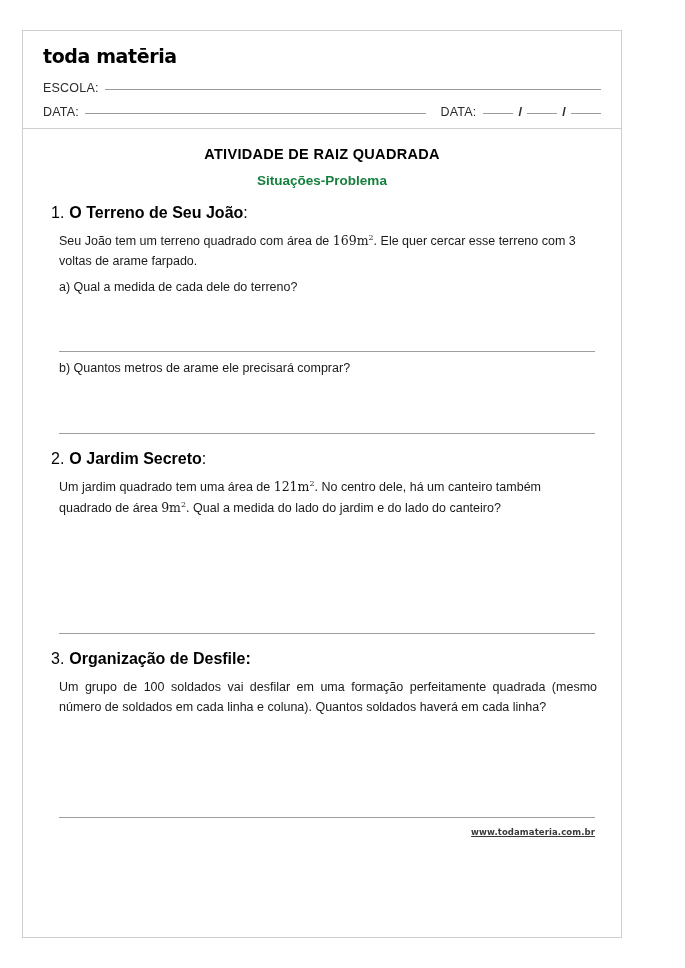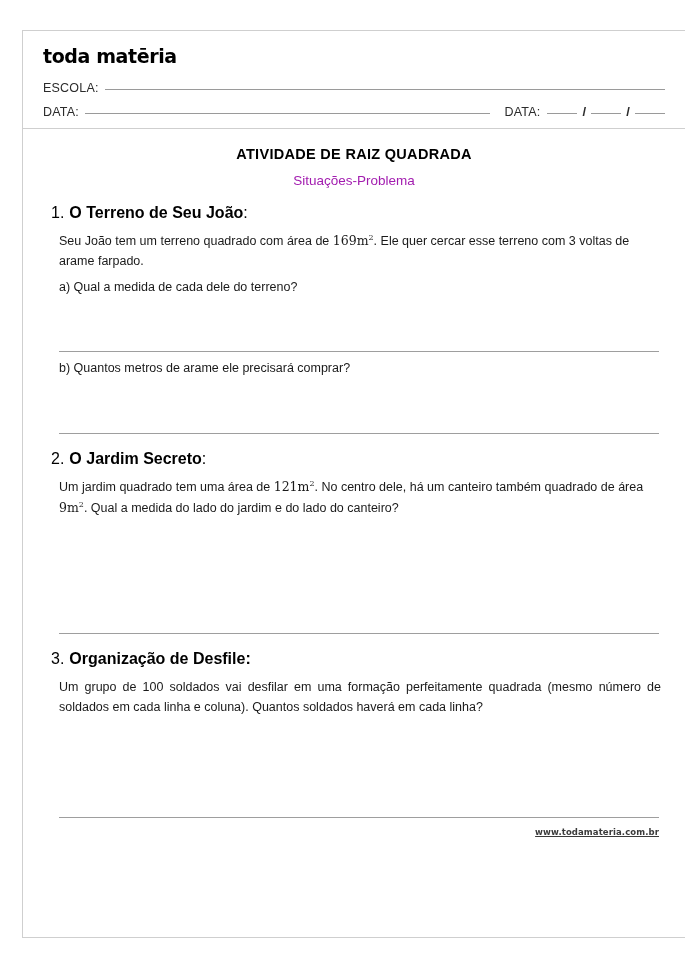--- a/index.html
+++ b/index.html
@@ -12,21 +12,21 @@
     height: 968px;
     font-family: "Liberation Sans", sans-serif;
     color: #111111;
     overflow: hidden;
   }
 
   .page {
     position: absolute;
     left: 22px;
     top: 30px;
-    width: 664px;
+    width: 600px;
     height: 908px;
     border: 1px solid #cfcfcf;
     box-sizing: border-box;
     background: #ffffff;
   }
 
   
   .header {
     padding: 12px 20px 0 20px;
   }
@@ -93,23 +93,23 @@
     text-align: center;
     font-size: 14.5px;
     font-weight: 700;
     letter-spacing: 0.3px;
     margin: 17px 0 0 0;
     color: #000;
   }
   .subtitle {
     text-align: center;
     font-size: 13.5px;
-    font-weight: 400;
+    font-weight: 700;
     margin: 11px 0 0 0;
-    color: #a21caf;
+    color: #15803d;
   }
 
   .q-head {
     font-size: 16px;
     margin: 16px 0 0 4px;
     color: #000;
   }
   .q-head .num { font-weight: 400; }
   .q-head .name { font-weight: 700; margin-left: 5px; }
 

